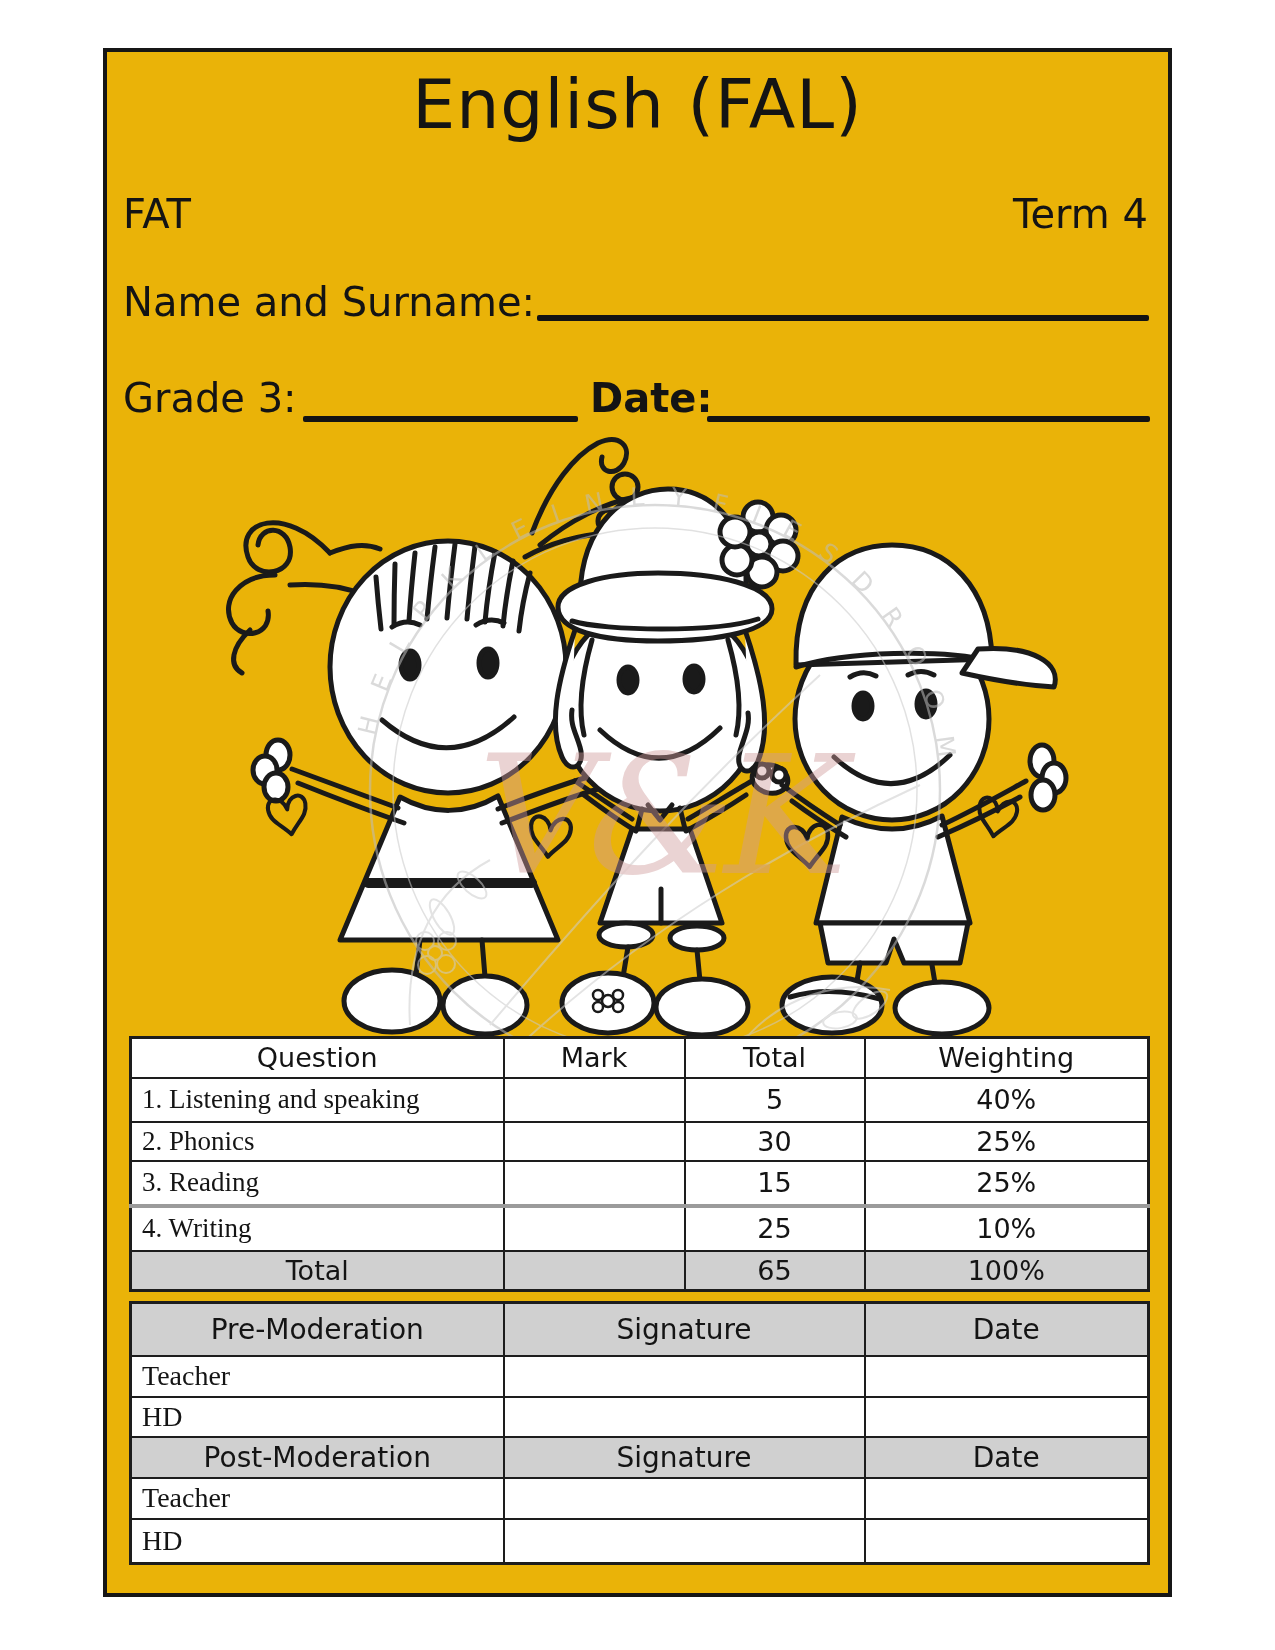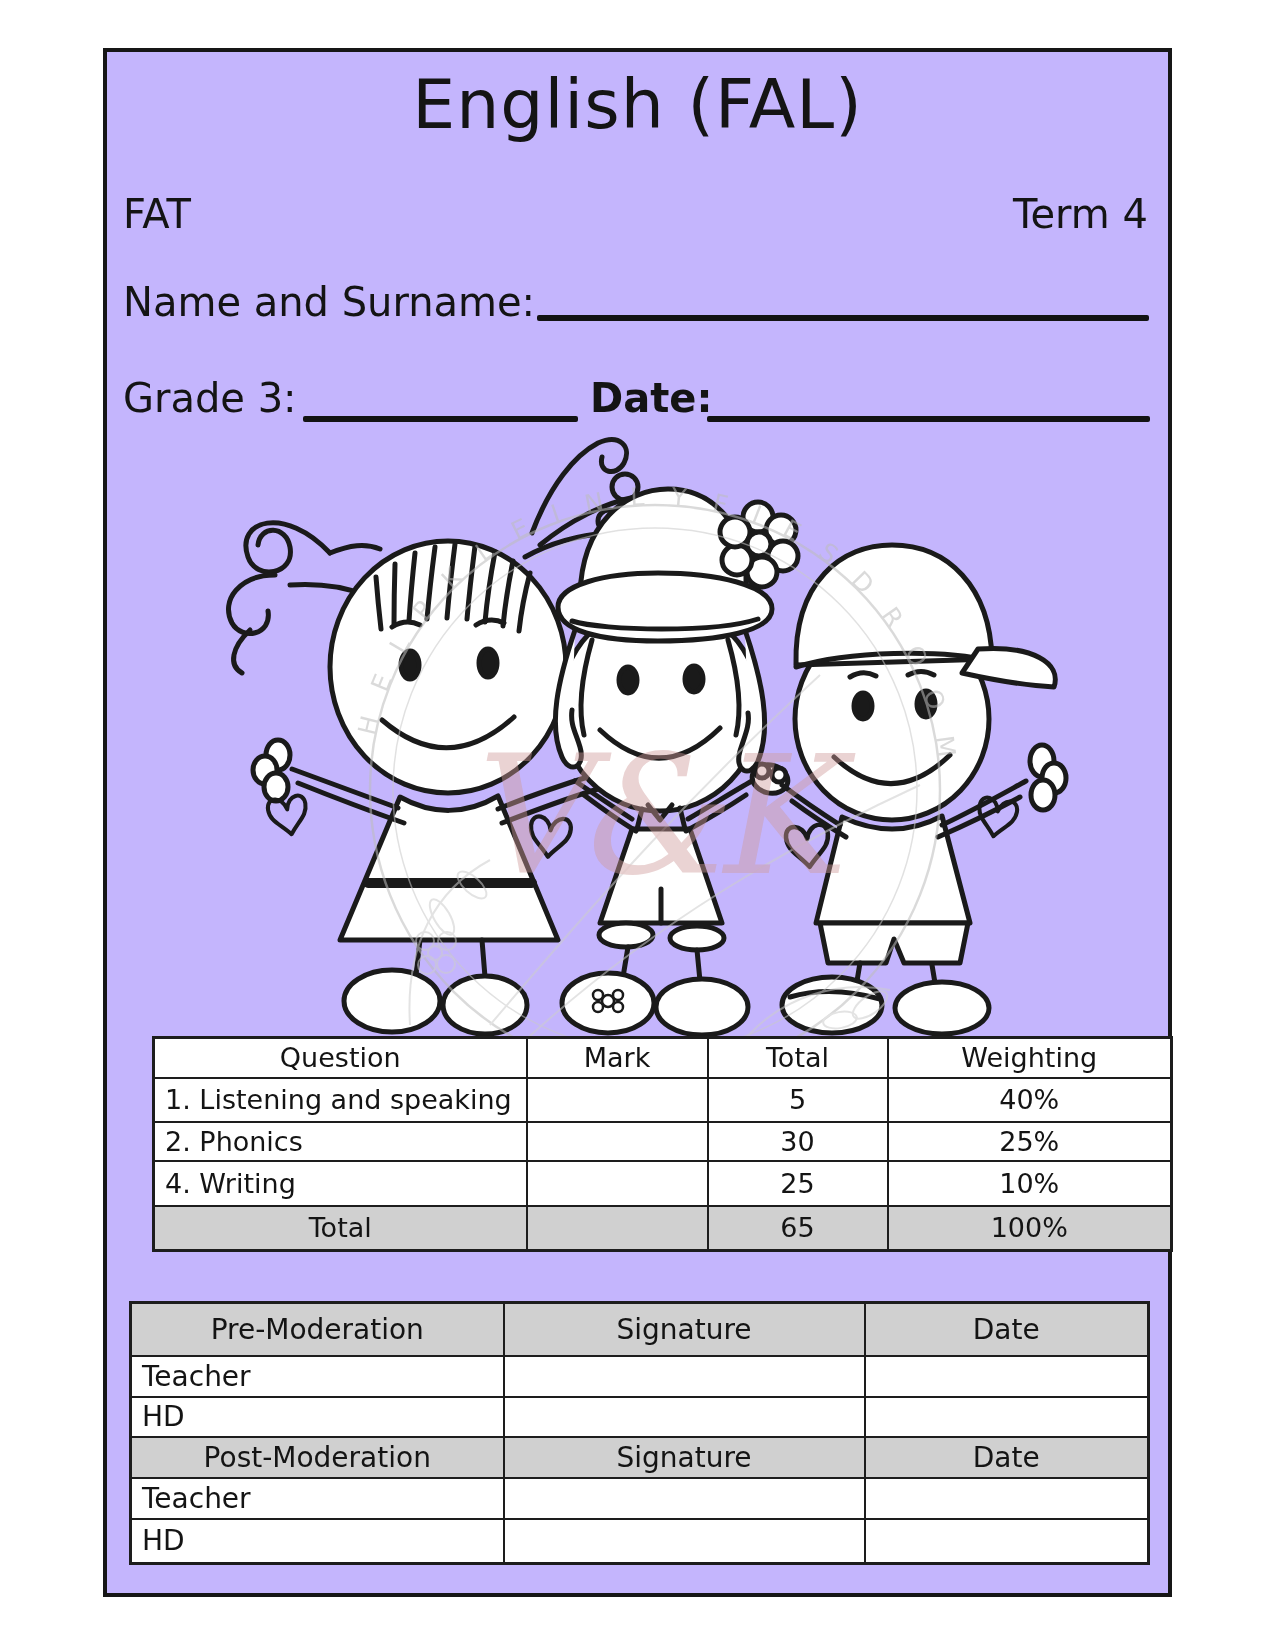--- a/index.html
+++ b/index.html
@@ -1,39 +1,39 @@
 <!DOCTYPE html>
 <html><head>
 <meta charset="utf-8">
 <style>
   html,body{margin:0;padding:0;background:#ffffff;}
   .sheet{position:relative;width:1275px;height:1650px;background:#fff;overflow:hidden;
          font-family:"DejaVu Sans","Liberation Sans",sans-serif;color:#141414;}
   .page{position:absolute;left:103px;top:48px;width:1069px;height:1549px;
-        border:4px solid #161616;box-sizing:border-box;background:#c4b5fd;}
+        border:4px solid #161616;box-sizing:border-box;background:#eab308;}
   .abs{position:absolute;}
   .title{left:0;top:14px;width:100%;text-align:center;font-size:68px;letter-spacing:1px;line-height:1.15;}
   .fat{left:16px;top:140px;font-size:40px;}
   .term{right:20px;top:140px;font-size:40px;text-align:center;}
   .lbl{font-size:40px;line-height:1.1;}
   .name-lbl{left:16px;top:228px;}
   .grade-lbl{left:16px;top:324px;}
   .date-lbl{left:483px;top:324px;font-weight:bold;}
   .blank{height:6px;background:#131313;border-radius:2px;}
   .line-name{left:430px;top:263px;width:612px;}
   .line-grade{left:196px;top:364px;width:275px;}
   .line-date{left:600px;top:364px;width:443px;}
   .illus{left:73px;top:373px;width:880px;height:605px;}
   .illus svg{overflow:visible;display:block;}
 
   table{position:absolute;border-collapse:collapse;table-layout:fixed;background:#fff;}
-  .marks{left:22px;top:984px;width:1018px;font-size:27px;border:3px solid #1d1d1d;margin-left:23px;}
+  .marks{left:22px;top:984px;width:1018px;font-size:27px;border:3px solid #1d1d1d;}
   .mod{left:22px;top:1249px;width:1018px;font-size:28px;border:3px solid #1d1d1d;}
   td{border:2px solid #1d1d1d;padding:0 4px;overflow:hidden;white-space:nowrap;}
-  .q{text-align:left;padding-left:10px;}
+  .q{text-align:left;padding-left:10px;font-family:Liberation Serif, serif;}
   .c{text-align:center;}
   .shade{background:#d0d0d0;}
   .marks tr:nth-child(1){height:40px;}
   .marks tr:nth-child(2){height:44px;}
   .marks tr:nth-child(3){height:39px;}
   .marks tr:nth-child(4){height:45px;}
   .marks tr:nth-child(5){height:45px;}
   .marks tr:nth-child(6){height:40px;}
   .marks tr.thick td{border-bottom:4px solid #9b9b9b;}
   .mod tr:nth-child(1){height:53px;}
@@ -265,20 +265,26 @@
         <td class="c"></td>
         <td class="c">5</td>
         <td class="c">40%</td>
       </tr>
       <tr>
         <td class="q">2. Phonics</td>
         <td class="c"></td>
         <td class="c">30</td>
         <td class="c">25%</td>
       </tr>
+      <tr class="thick">
+        <td class="q">3. Reading</td>
+        <td class="c"></td>
+        <td class="c">15</td>
+        <td class="c">25%</td>
+      </tr>
       <tr>
         <td class="q">4. Writing</td>
         <td class="c"></td>
         <td class="c">25</td>
         <td class="c">10%</td>
       </tr>
       <tr>
         <td class="c shade">Total</td>
         <td class="c shade"></td>
         <td class="c shade">65</td>

